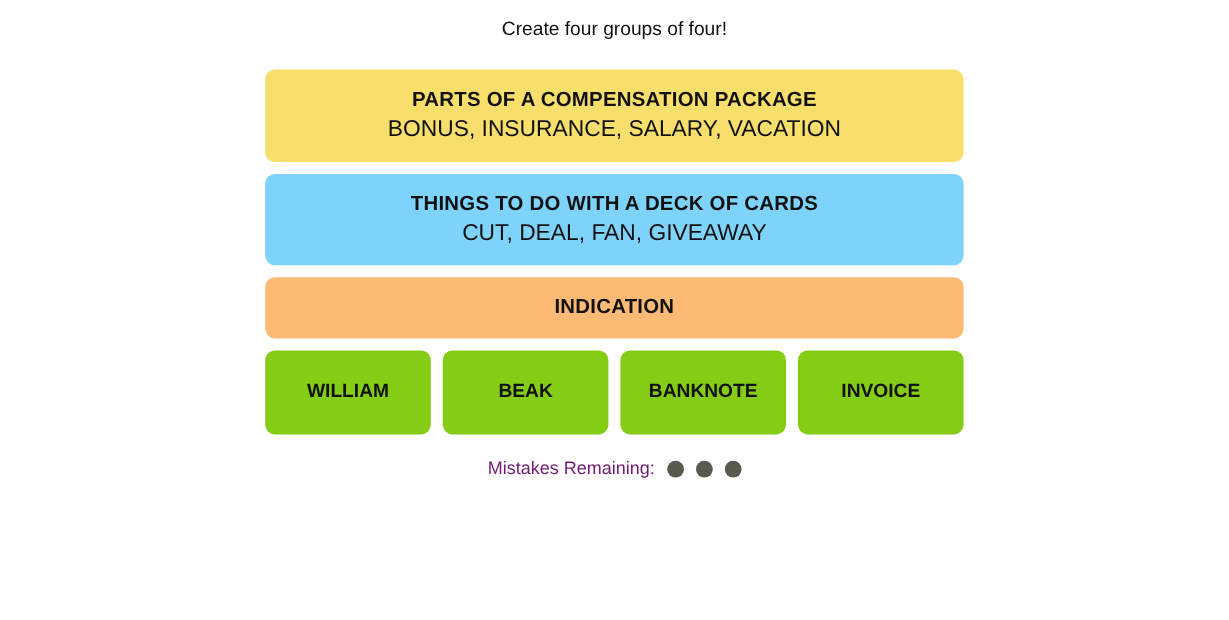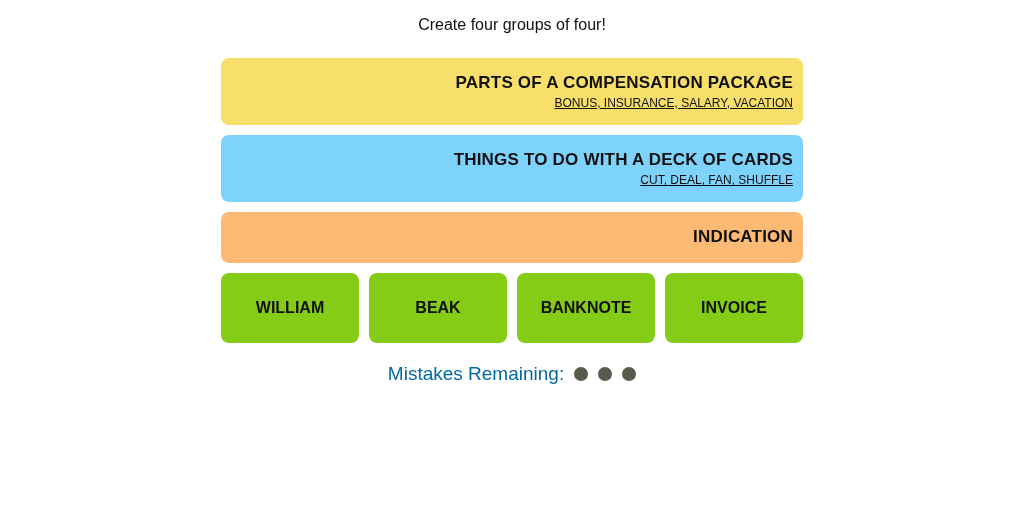--- a/index.html
+++ b/index.html
@@ -27,32 +27,31 @@
   .board {
     margin-top: 24px;
     width: 582px;
     display: flex;
     flex-direction: column;
     gap: 10px;
   }
   .solved {
     border-radius: 8px;
     padding: 14px 10px;
-    text-align: right;
+    text-align: center;
     line-height: 1.35;
   }
   .solved .cat {
     font-weight: 800;
     font-size: 17px;
     letter-spacing: 0.2px;
   }
   .solved .words {
-    font-size: 12px;
+    font-size: 19px;
     font-weight: 400;
-    text-decoration: underline;
   }
   .solved.yellow { background: #f8df6b; }
   .solved.blue   { background: #7dd3fc; }
   .solved.green  { background: #fdba74; }
   .tile-row {
     display: grid;
     grid-template-columns: repeat(4, 1fr);
     gap: 10px;
   }
   .tile {
@@ -65,22 +64,22 @@
     font-weight: 800;
     font-size: 16px;
     cursor: pointer;
     color: #111;
   }
   .mistakes-row {
     margin-top: 20px;
     display: flex;
     align-items: center;
     gap: 10px;
-    font-size: 19px;
-    color: #0369a1;
+    font-size: 15px;
+    color: #701a75;
   }
   .dots { display: flex; gap: 10px; }
   .dot {
     width: 14px; height: 14px;
     border-radius: 50%;
     background: #5a594e;
   }
   .buttons {
     margin-top: 24px;
     display: flex;
@@ -113,21 +112,21 @@
 
   <div class="board">
 
     <div class="solved yellow">
       <div class="cat">PARTS OF A COMPENSATION PACKAGE</div>
       <div class="words">BONUS, INSURANCE, SALARY, VACATION</div>
     </div>
 
     <div class="solved blue">
       <div class="cat">THINGS TO DO WITH A DECK OF CARDS</div>
-      <div class="words">CUT, DEAL, FAN, SHUFFLE</div>
+      <div class="words">CUT, DEAL, FAN, GIVEAWAY</div>
     </div>
 
     <div class="solved green">
       <div class="cat">INDICATION</div>
     </div>
 
     <div class="tile-row">
       <div class="tile">WILLIAM</div>
       <div class="tile">BEAK</div>
       <div class="tile">BANKNOTE</div>

